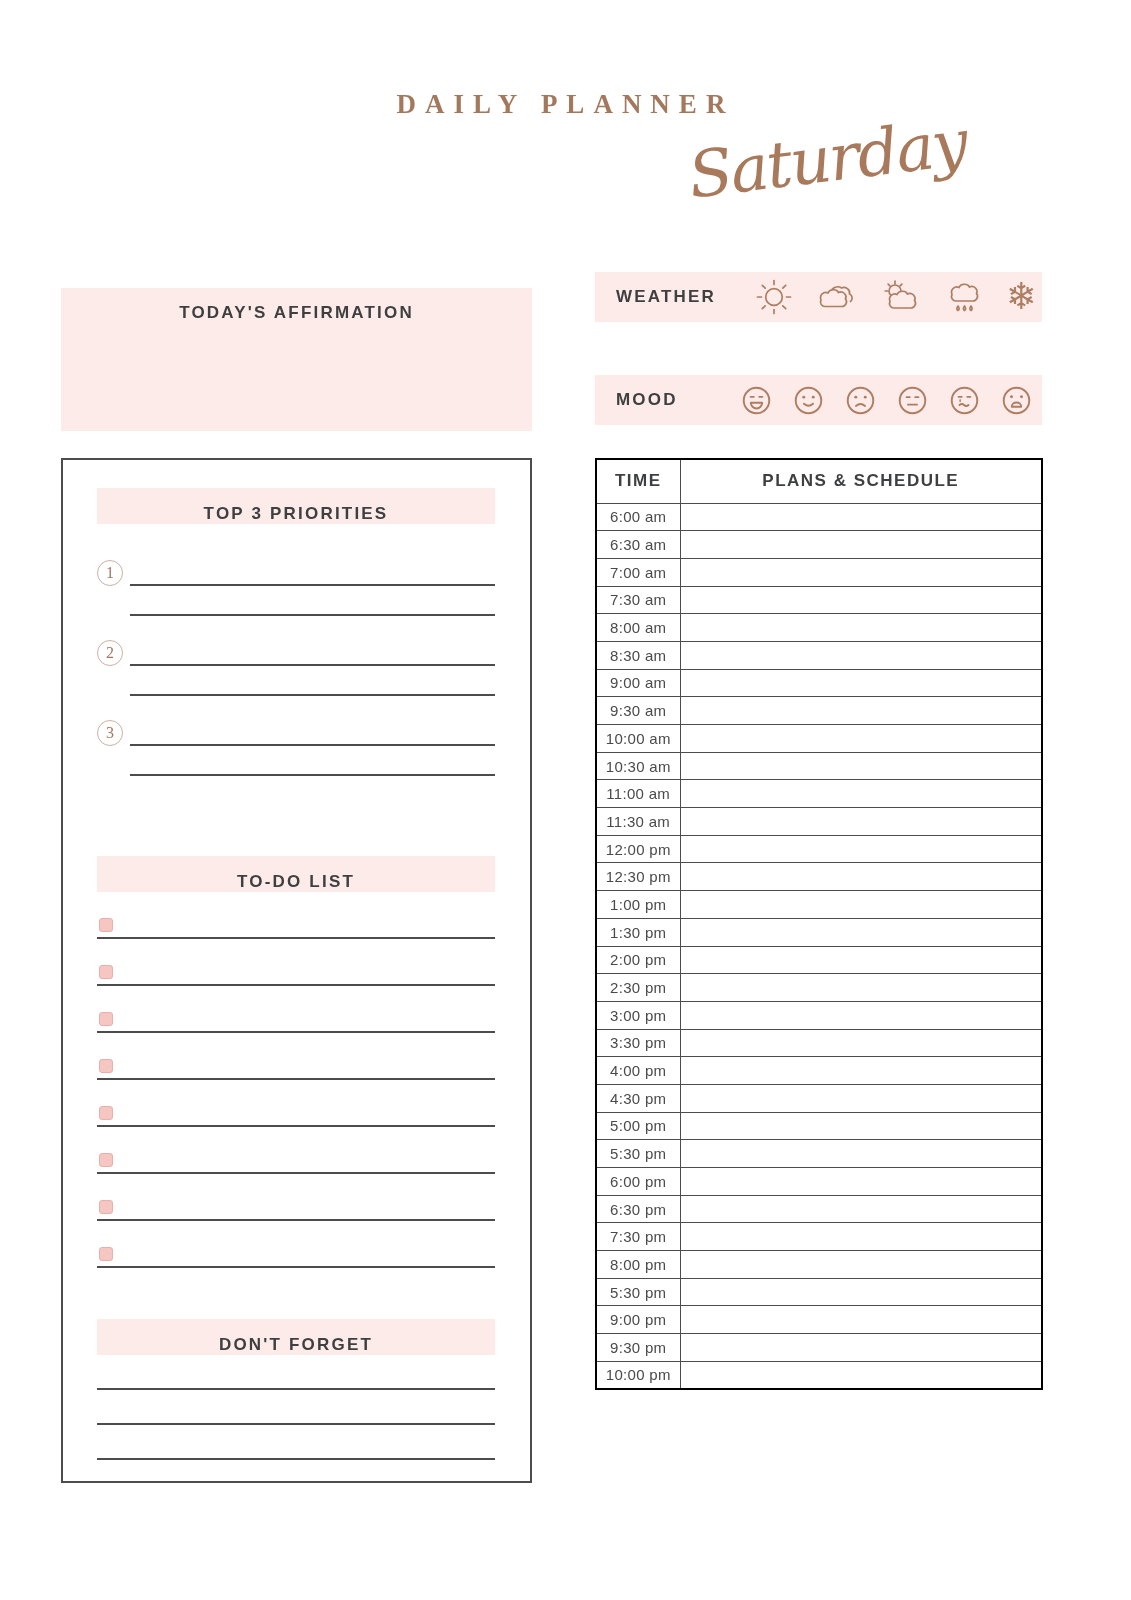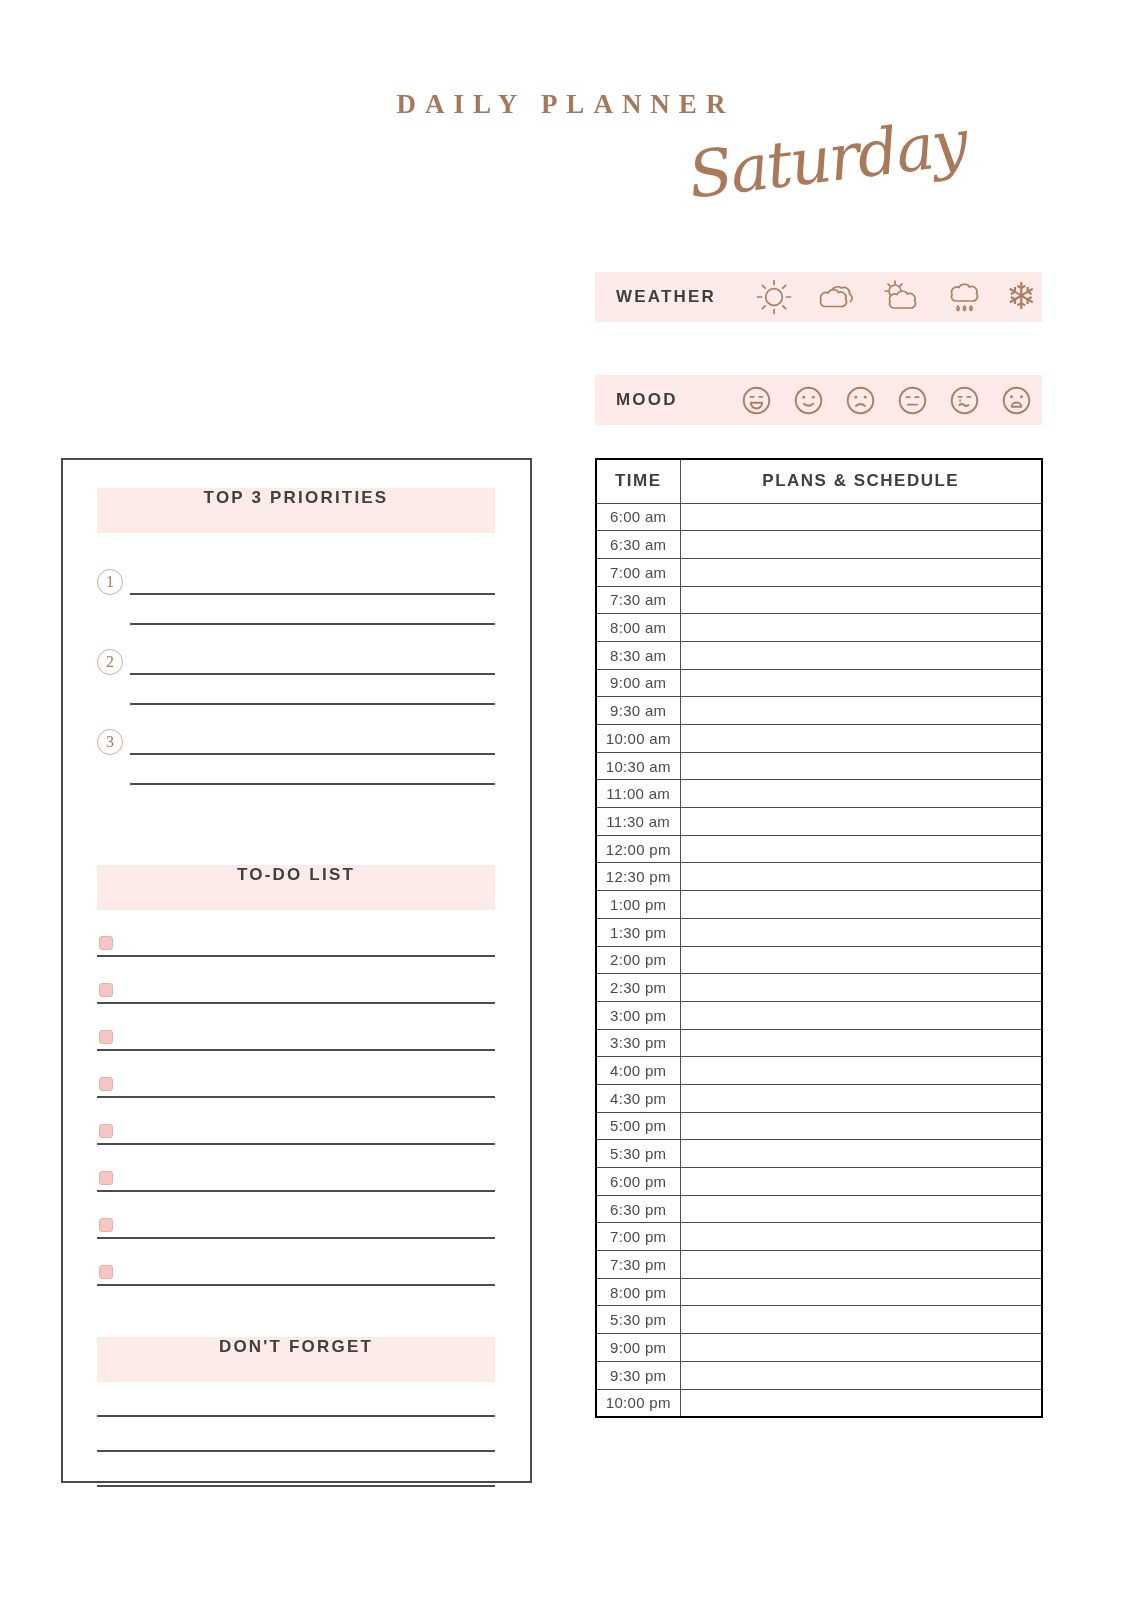--- a/index.html
+++ b/index.html
@@ -96,23 +96,23 @@
 
   
   .left-panel {
     position: absolute;
     left: 61px; top: 458px;
     width: 471px; height: 1025px;
     border: 2px solid #4c4c4c;
     padding: 0 35px 0 34px;
   }
   .panel-band {
-    height: 45px;
+    height: 36px;
     display: flex;
-    align-items: flex-start;
+    align-items: flex-end;
     justify-content: center;
   }
   .priorities-band { margin-top: 28px; }
 
   .priorities { margin-top: 36px; }
   .priority-row { display: flex; align-items: flex-end; height: 26px; }
   .num-circle {
     width: 26px; height: 26px;
     border: 1px solid #c9b2a4;
     border-radius: 50%;
@@ -185,20 +185,23 @@
   svg.face-icon { stroke: #ad7e62; fill: none; stroke-width: 2.1; stroke-linecap: round; stroke-linejoin: round; }
 </style>
 </head>
 <body>
 
 <div class="page">
 
   <div class="doc-title">DAILY PLANNER</div>
   <div class="day-script">Saturday</div>
 
+  <div class="affirmation-box pink">
+    <div class="band-title">TODAY'S AFFIRMATION</div>
+  </div>
 
   <div class="icon-band weather-band pink">
     <span class="band-label">WEATHER</span>
     <div class="band-icons">
       <span class="w-icon">
         <svg class="line-icon" width="40" height="40" viewBox="0 0 40 40">
           <circle cx="20" cy="20" r="8.3"></circle>
           <line x1="20" y1="3.5" x2="20" y2="7.5"></line>
             <line x1="20" y1="32.5" x2="20" y2="36.5"></line>
           <line x1="3.5" y1="20" x2="7.5" y2="20"></line>
@@ -513,24 +516,20 @@
         <tr>
           <td class="time-cell">6:00 pm</td>
           <td class="plan-cell"></td>
         </tr>
 
         <tr>
           <td class="time-cell">6:30 pm</td>
           <td class="plan-cell"></td>
         </tr>
 
-        <tr>
-          <td class="time-cell">7:00 pm</td>
-          <td class="plan-cell"></td>
-        </tr>
 
         <tr>
           <td class="time-cell">7:30 pm</td>
           <td class="plan-cell"></td>
         </tr>
 
         <tr>
           <td class="time-cell">8:00 pm</td>
           <td class="plan-cell"></td>
         </tr>

